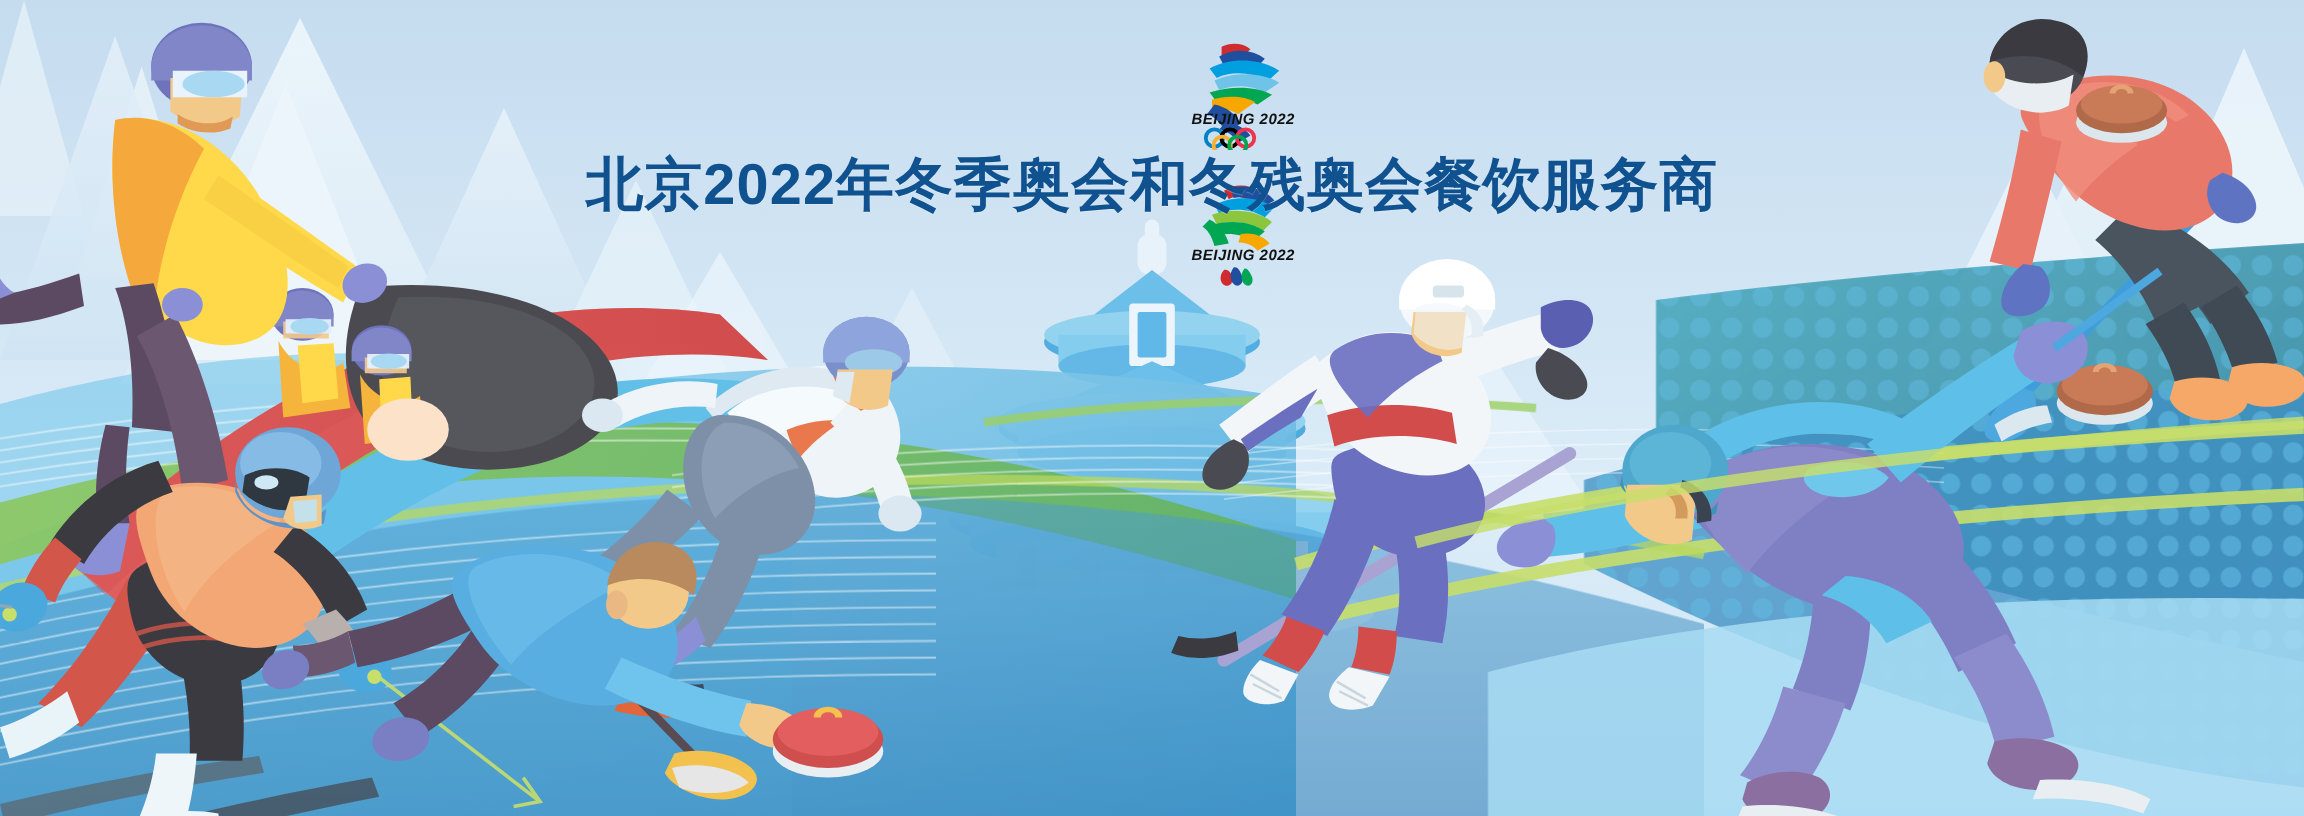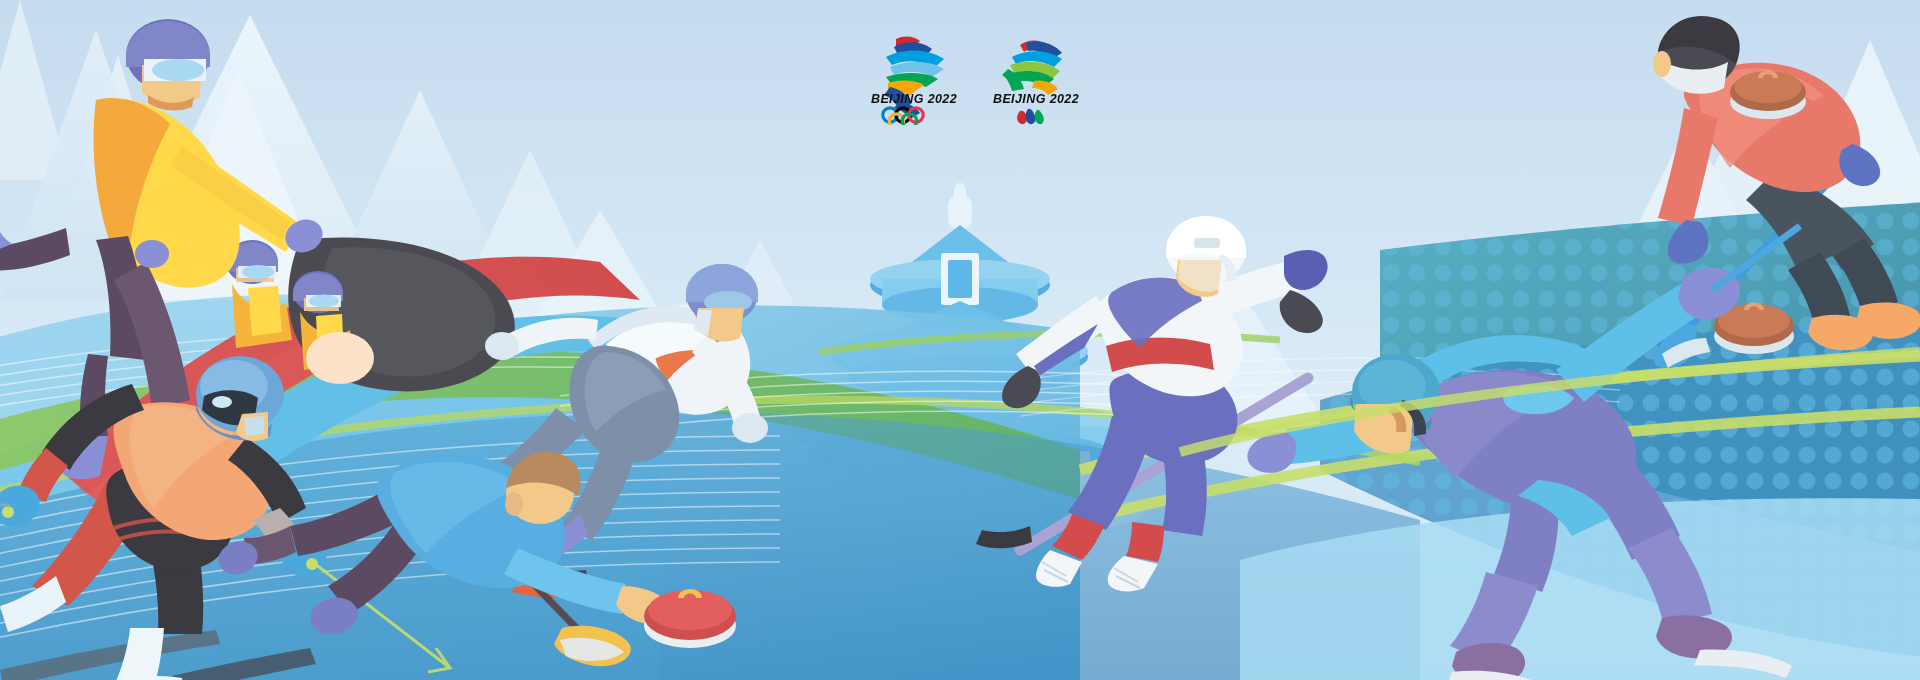--- a/index.html
+++ b/index.html
@@ -12,21 +12,21 @@
     background:linear-gradient(180deg,#c9dff1 0%,#cfe3f2 30%,#d8eaf6 55%,#cfe6f5 75%,#c3def0 100%);
   }
 
   .layer{position:absolute;left:0;top:0;width:1920px;height:680px;}
   .layer svg{display:block;width:1920px;height:680px;}
 
   
   #logos{
     position:absolute;left:860px;top:25px;
     width:230px;height:100px;
-    display:flex;align-items:flex-end;gap:14px;
+    display:flex;flex-direction:column;align-items:flex-end;gap:14px;
   }
   .logo-block{width:108px;height:100px;position:relative;}
   .logo-block svg{display:block;}
 
   
   #title{
     position:absolute;
     left:0;top:122px;width:1920px;
     text-align:center;
     font-family:"Liberation Sans","DejaVu Sans",sans-serif;
@@ -584,14 +584,15 @@
         <g>
           <path d="M38,86 C34,90 34,97 39,99 C43,100 46,96 45,92 C44,88 41,85 38,86 Z" fill="#d02c2f"></path>
           <path d="M46,84 C42,89 43,97 48,99 C52,100 55,95 53,91 C51,86 49,83 46,84 Z" fill="#1f4f9e"></path>
           <path d="M55,85 C51,90 52,97 57,99 C61,100 63,95 61,91 C59,87 57,84 55,85 Z" fill="#00a651"></path>
         </g>
       </svg>
     </div>
 
   </div>
 
+  <div id="title">北京2022年冬季奥会和冬残奥会餐饮服务商</div>
 
 </div>
 
 </body></html>

